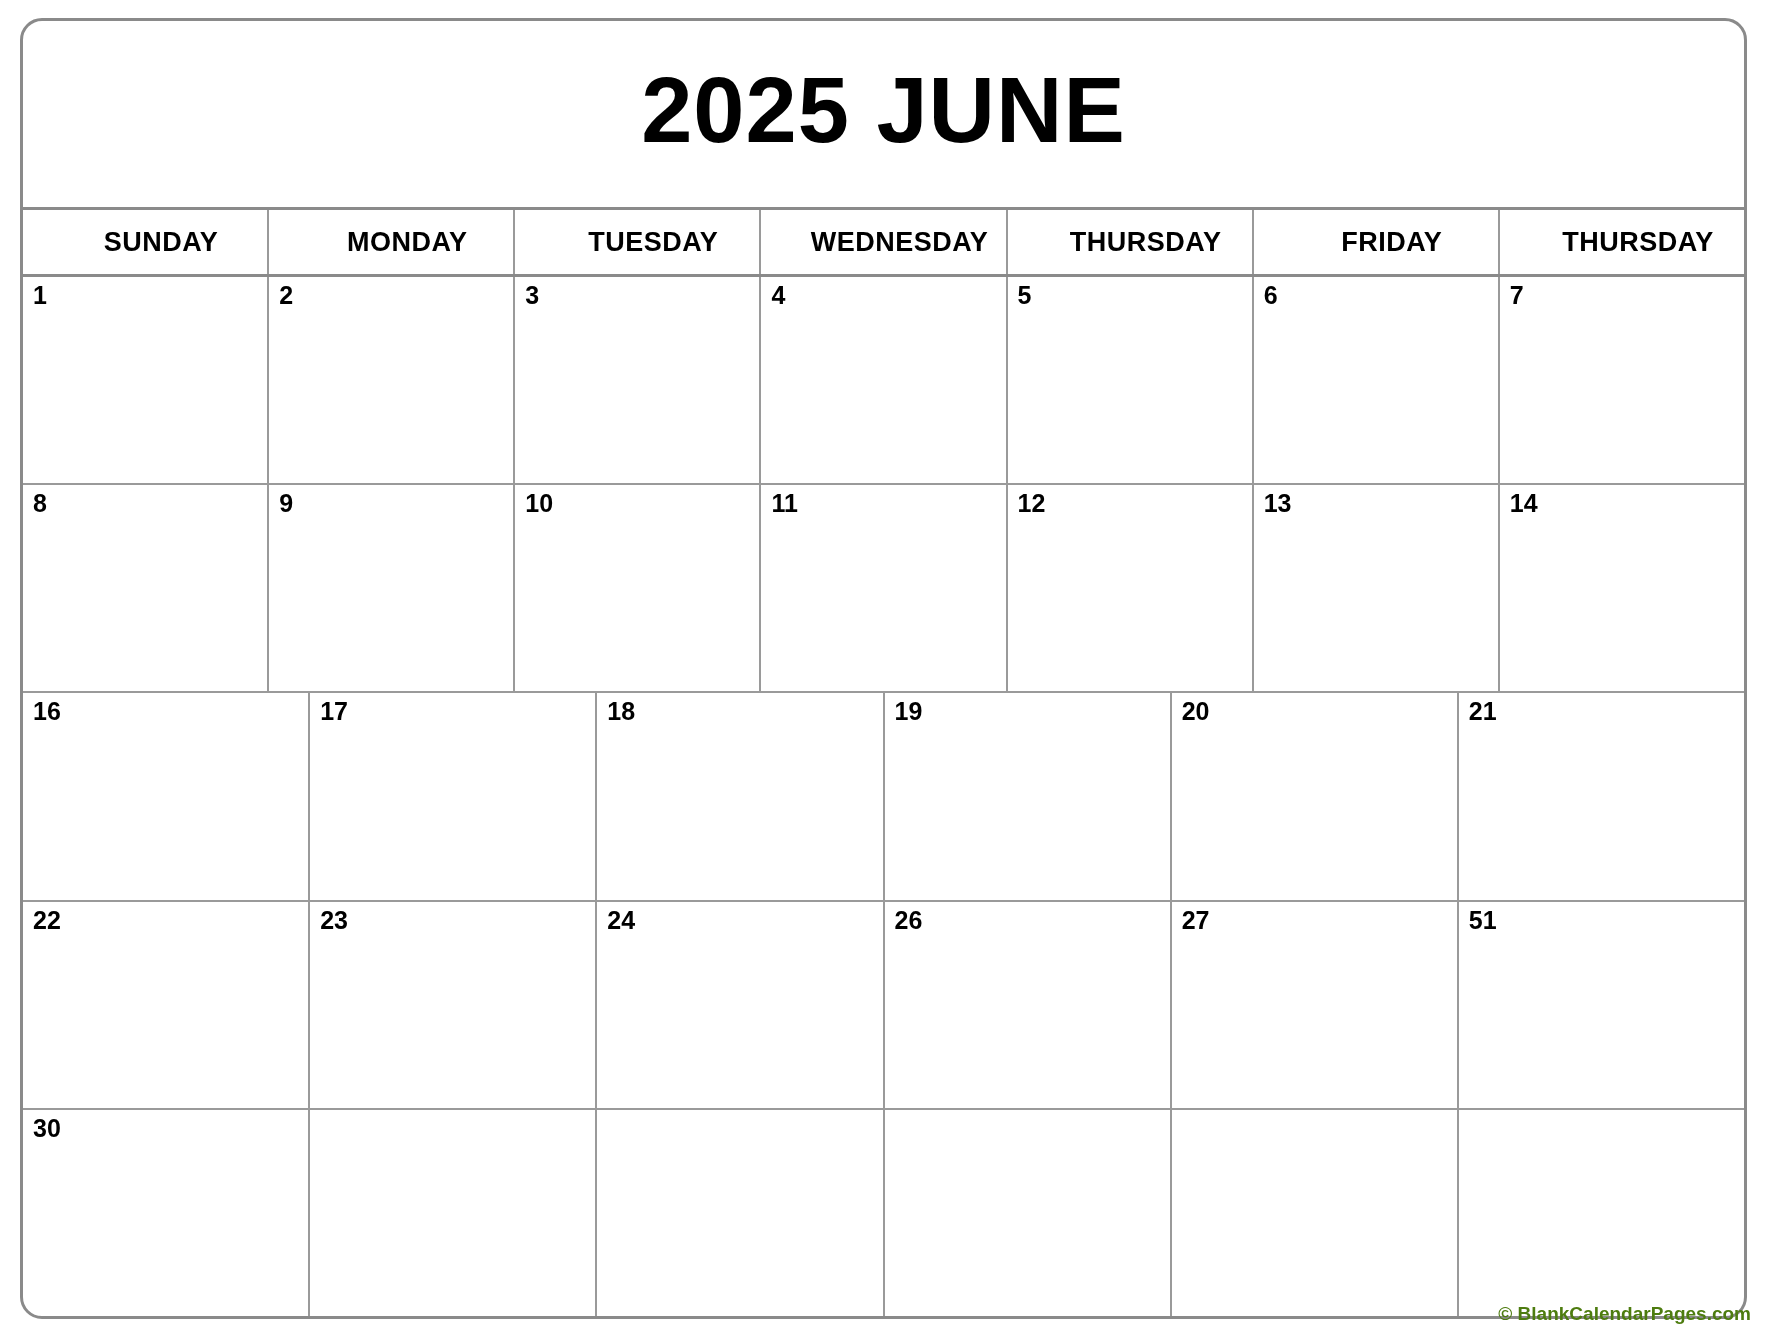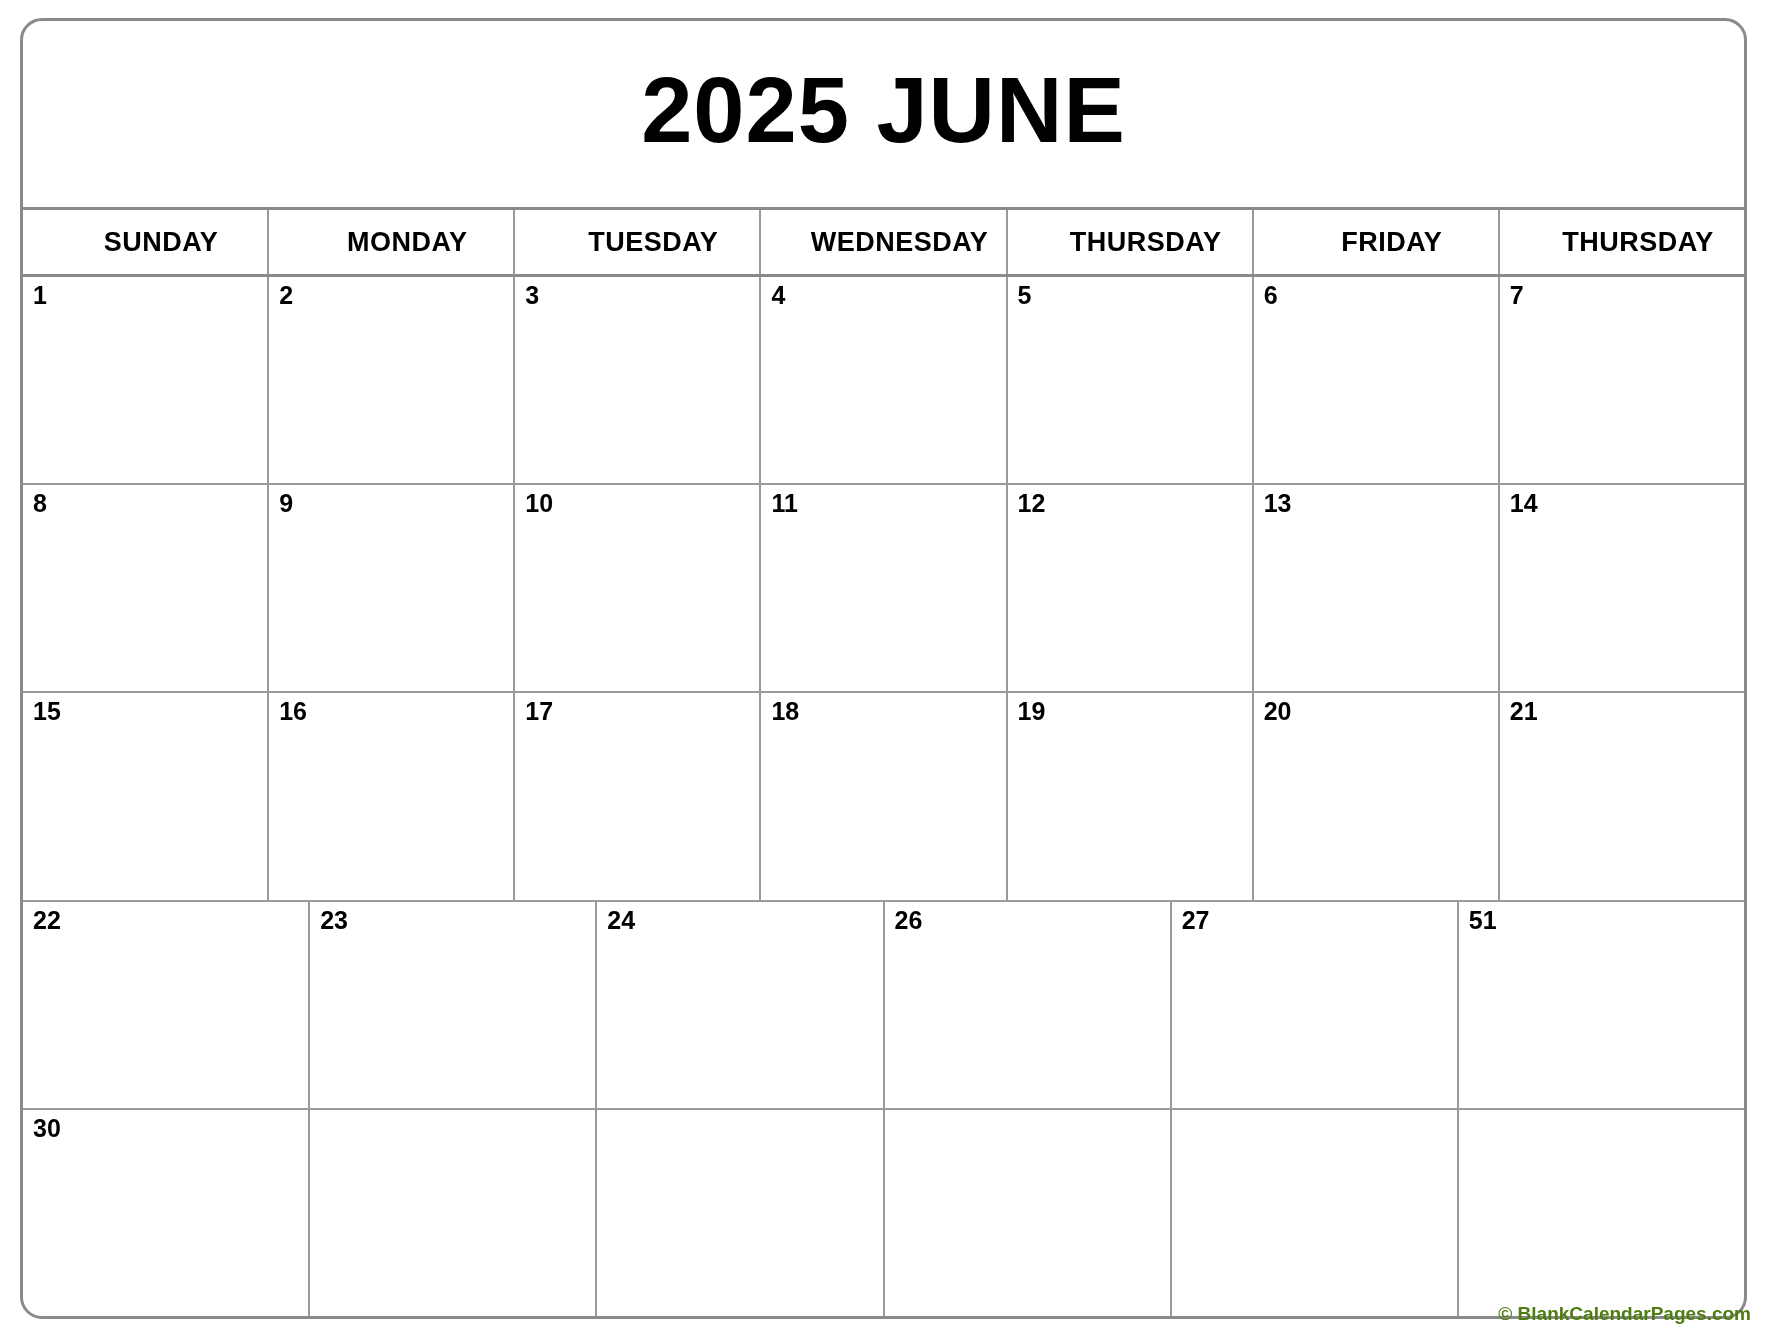--- a/index.html
+++ b/index.html
@@ -203,23 +203,20 @@
         <div class="day-cell">
           <div class="day-number">13</div>
         </div>
         <div class="day-cell">
           <div class="day-number">14</div>
         </div>
       </div>
 
       <div class="week-row">
         <div class="day-cell">
-          <div class="day-number">15</div>
-        </div>
-        <div class="day-cell">
           <div class="day-number">16</div>
         </div>
         <div class="day-cell">
           <div class="day-number">17</div>
         </div>
         <div class="day-cell">
           <div class="day-number">18</div>
         </div>
         <div class="day-cell">
           <div class="day-number">19</div>

